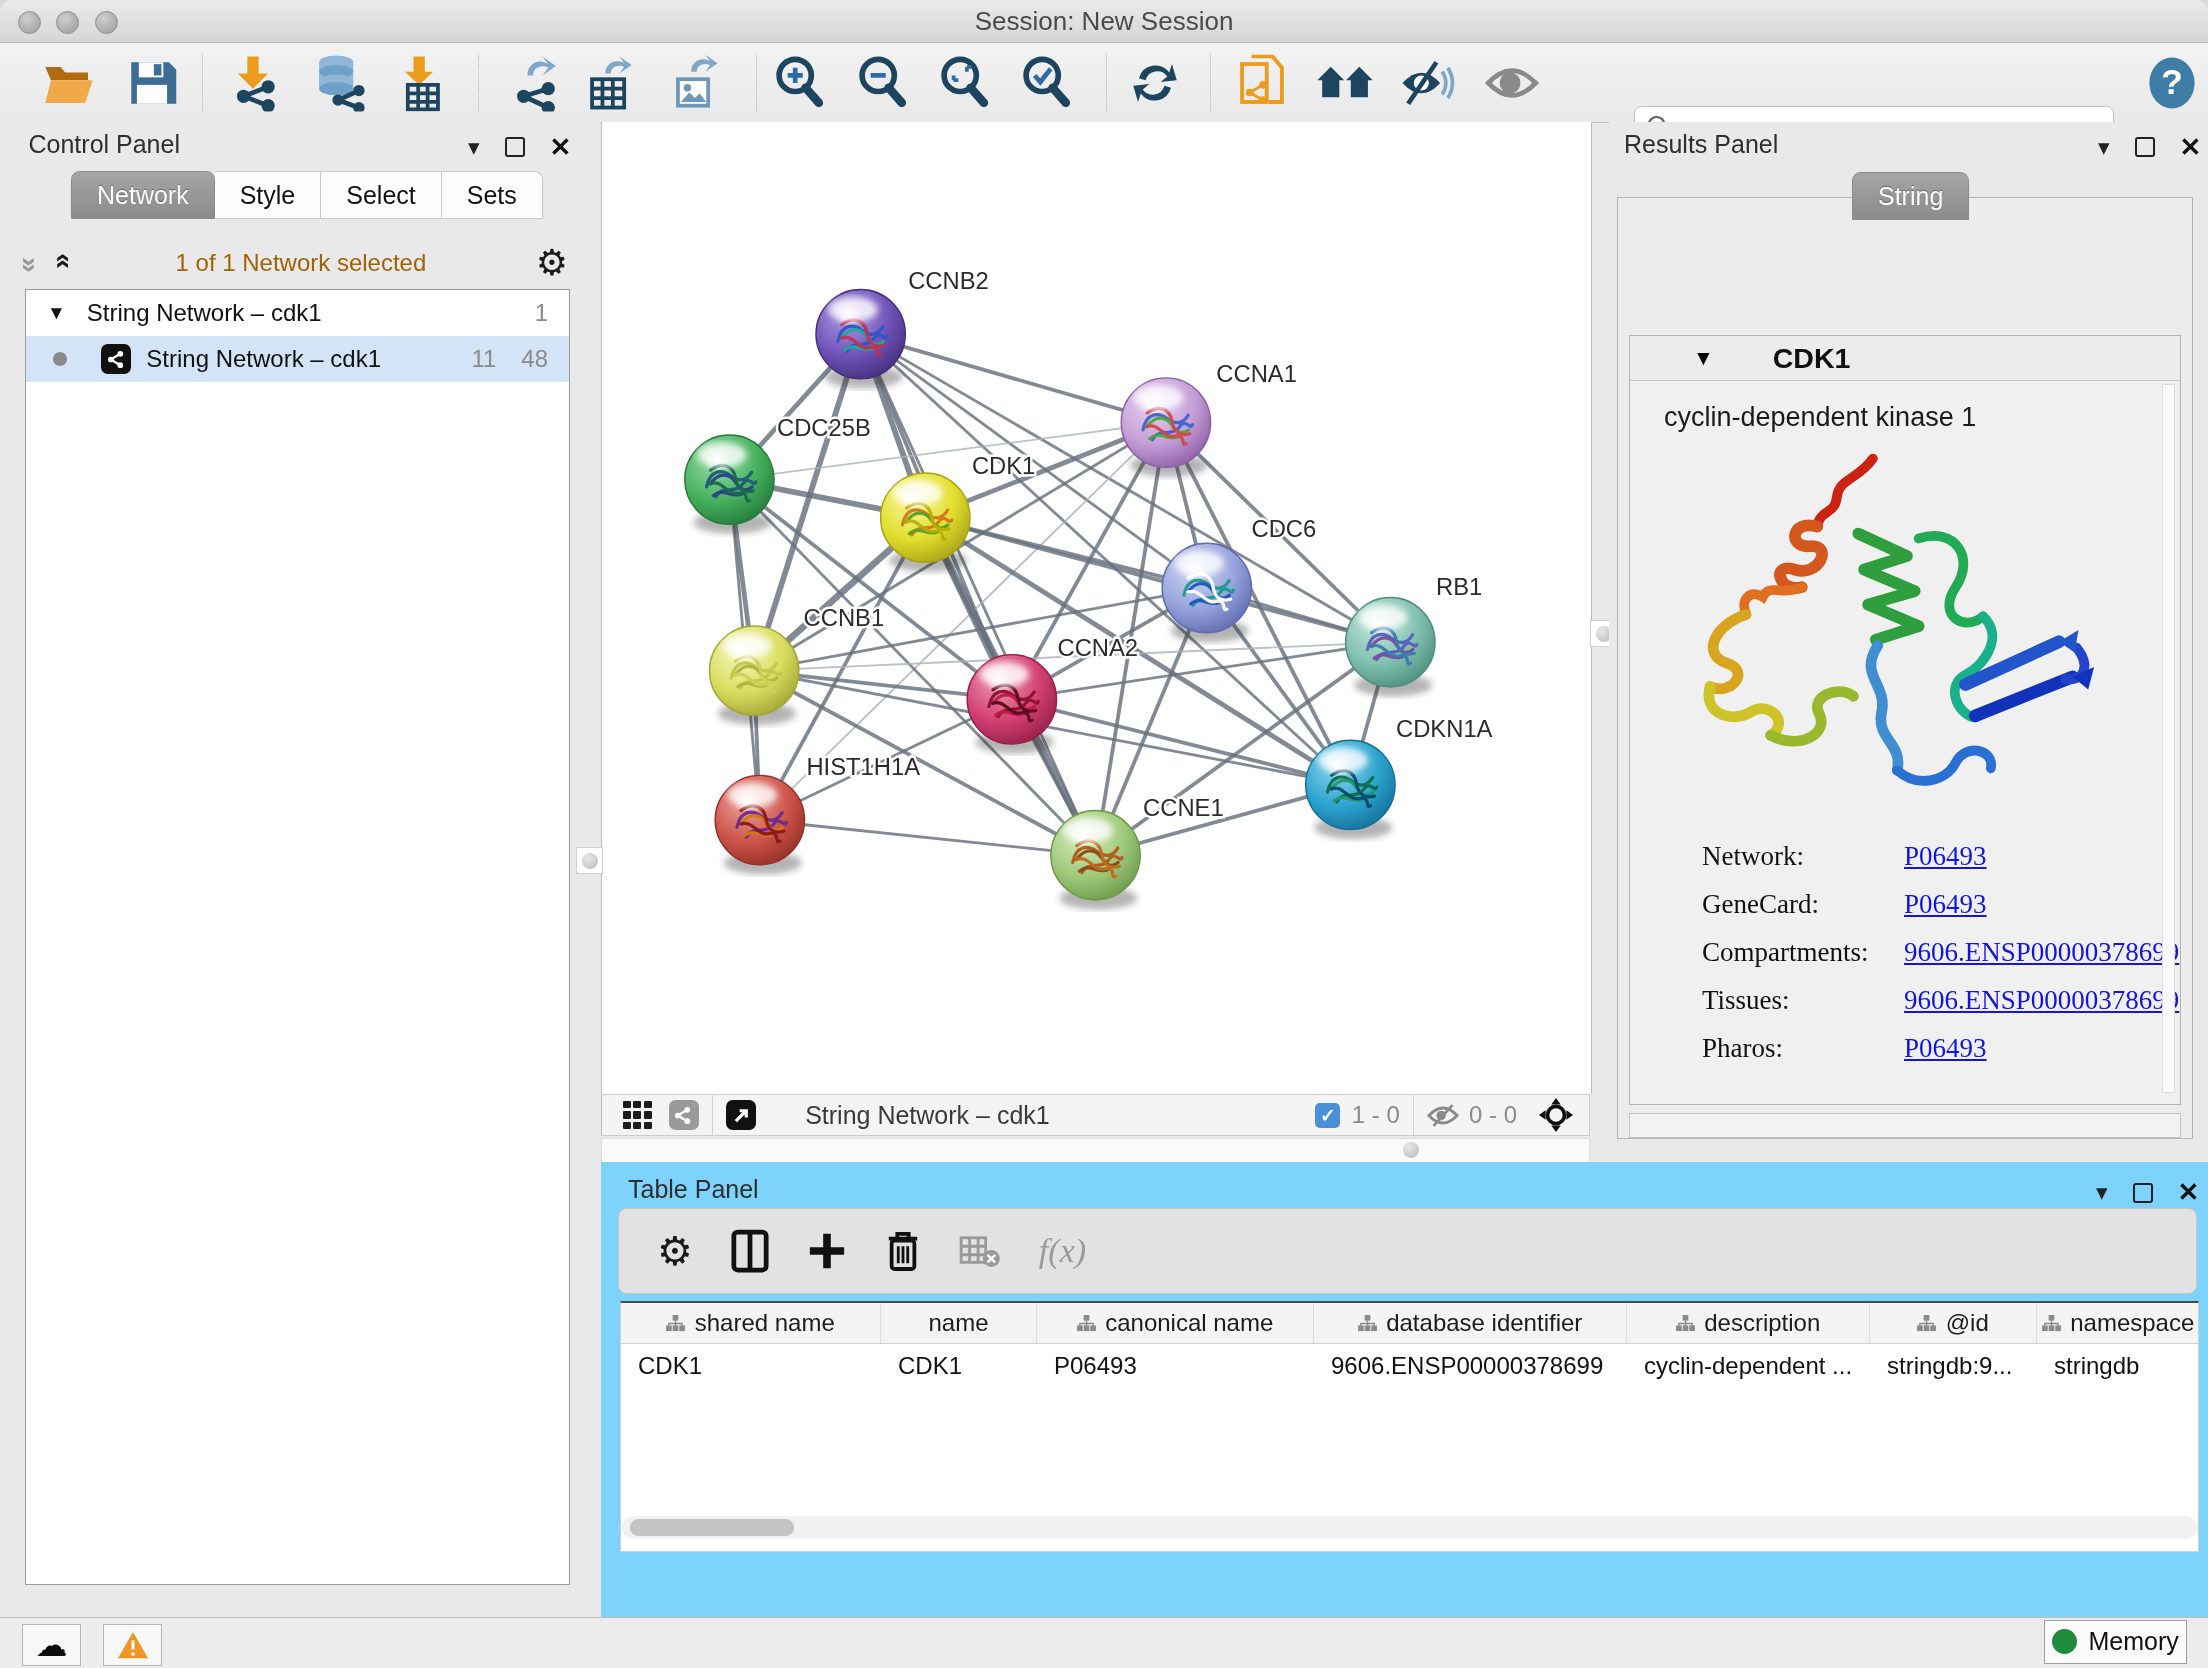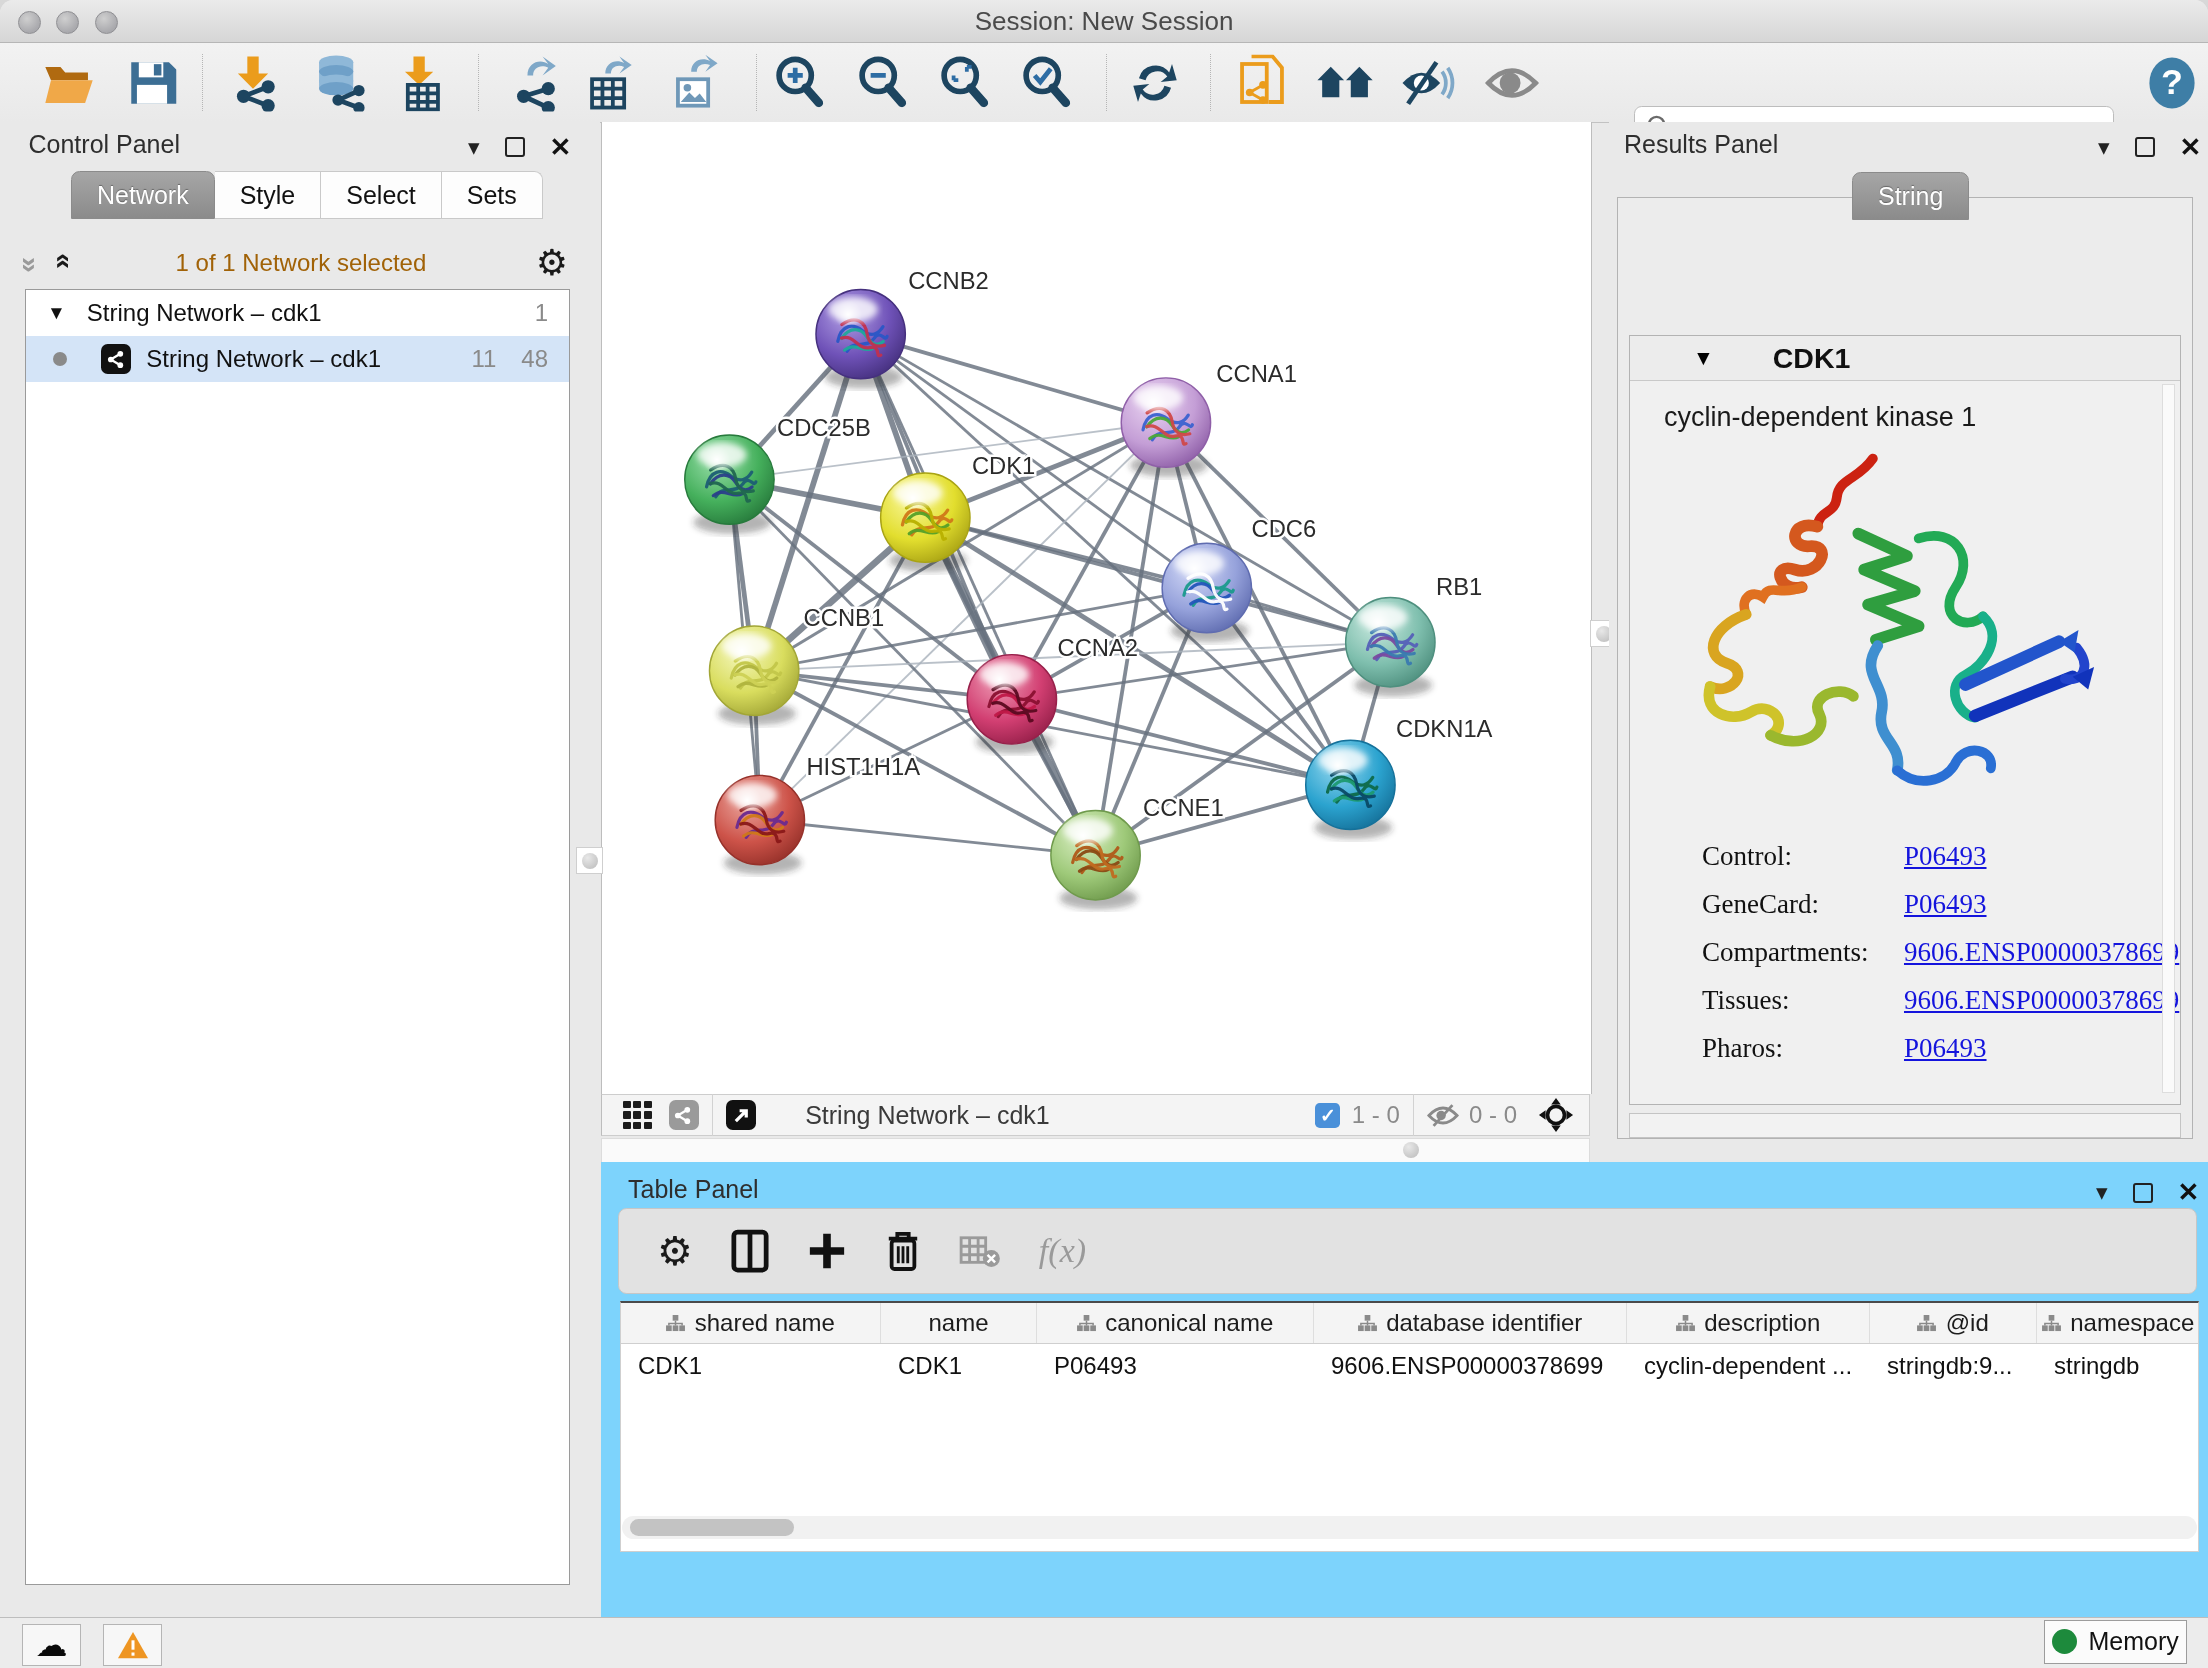--- a/index.html
+++ b/index.html
@@ -638,21 +638,21 @@
             <path d="M300,250 L396,206" stroke="#2255cc" stroke-width="13"></path>
             <path d="M310,282 L410,242" stroke="#1133bb" stroke-width="13"></path>
             <path d="M414,212 C430,232 420,248 402,244" stroke="#2244cc" stroke-width="10"></path>
             <path d="M230,338 C250,356 280,350 290,330 C300,310 330,316 326,336" stroke="#2a6fd4" stroke-width="10"></path>
           </g>
           <path d="M396,206 l20,-12 -4,23 z" fill="#2255cc"></path>
           <path d="M410,242 l22,-10 -6,23 z" fill="#1133bb"></path>
         </svg>
         <div id="crosslinks" style="margin:9.5px 0 0 72px">
             <div style="display: flex; margin-top: 17px;">
-              <span class="serif xl-label" style="width: 202px;">Control:</span>
+              <span class="serif xl-label" style="width: 202px;">Network:</span>
               <a class="serif xl-link" href="#">P06493</a>
             </div>
             <div style="display: flex; margin-top: 17px;">
               <span class="serif xl-label" style="width: 202px;">GeneCard:</span>
               <a class="serif xl-link" href="#">P06493</a>
             </div>
             <div style="display: flex; margin-top: 17px;">
               <span class="serif xl-label" style="width: 202px;">Compartments:</span>
               <a class="serif xl-link" href="#">9606.ENSP00000378699</a>
             </div>

